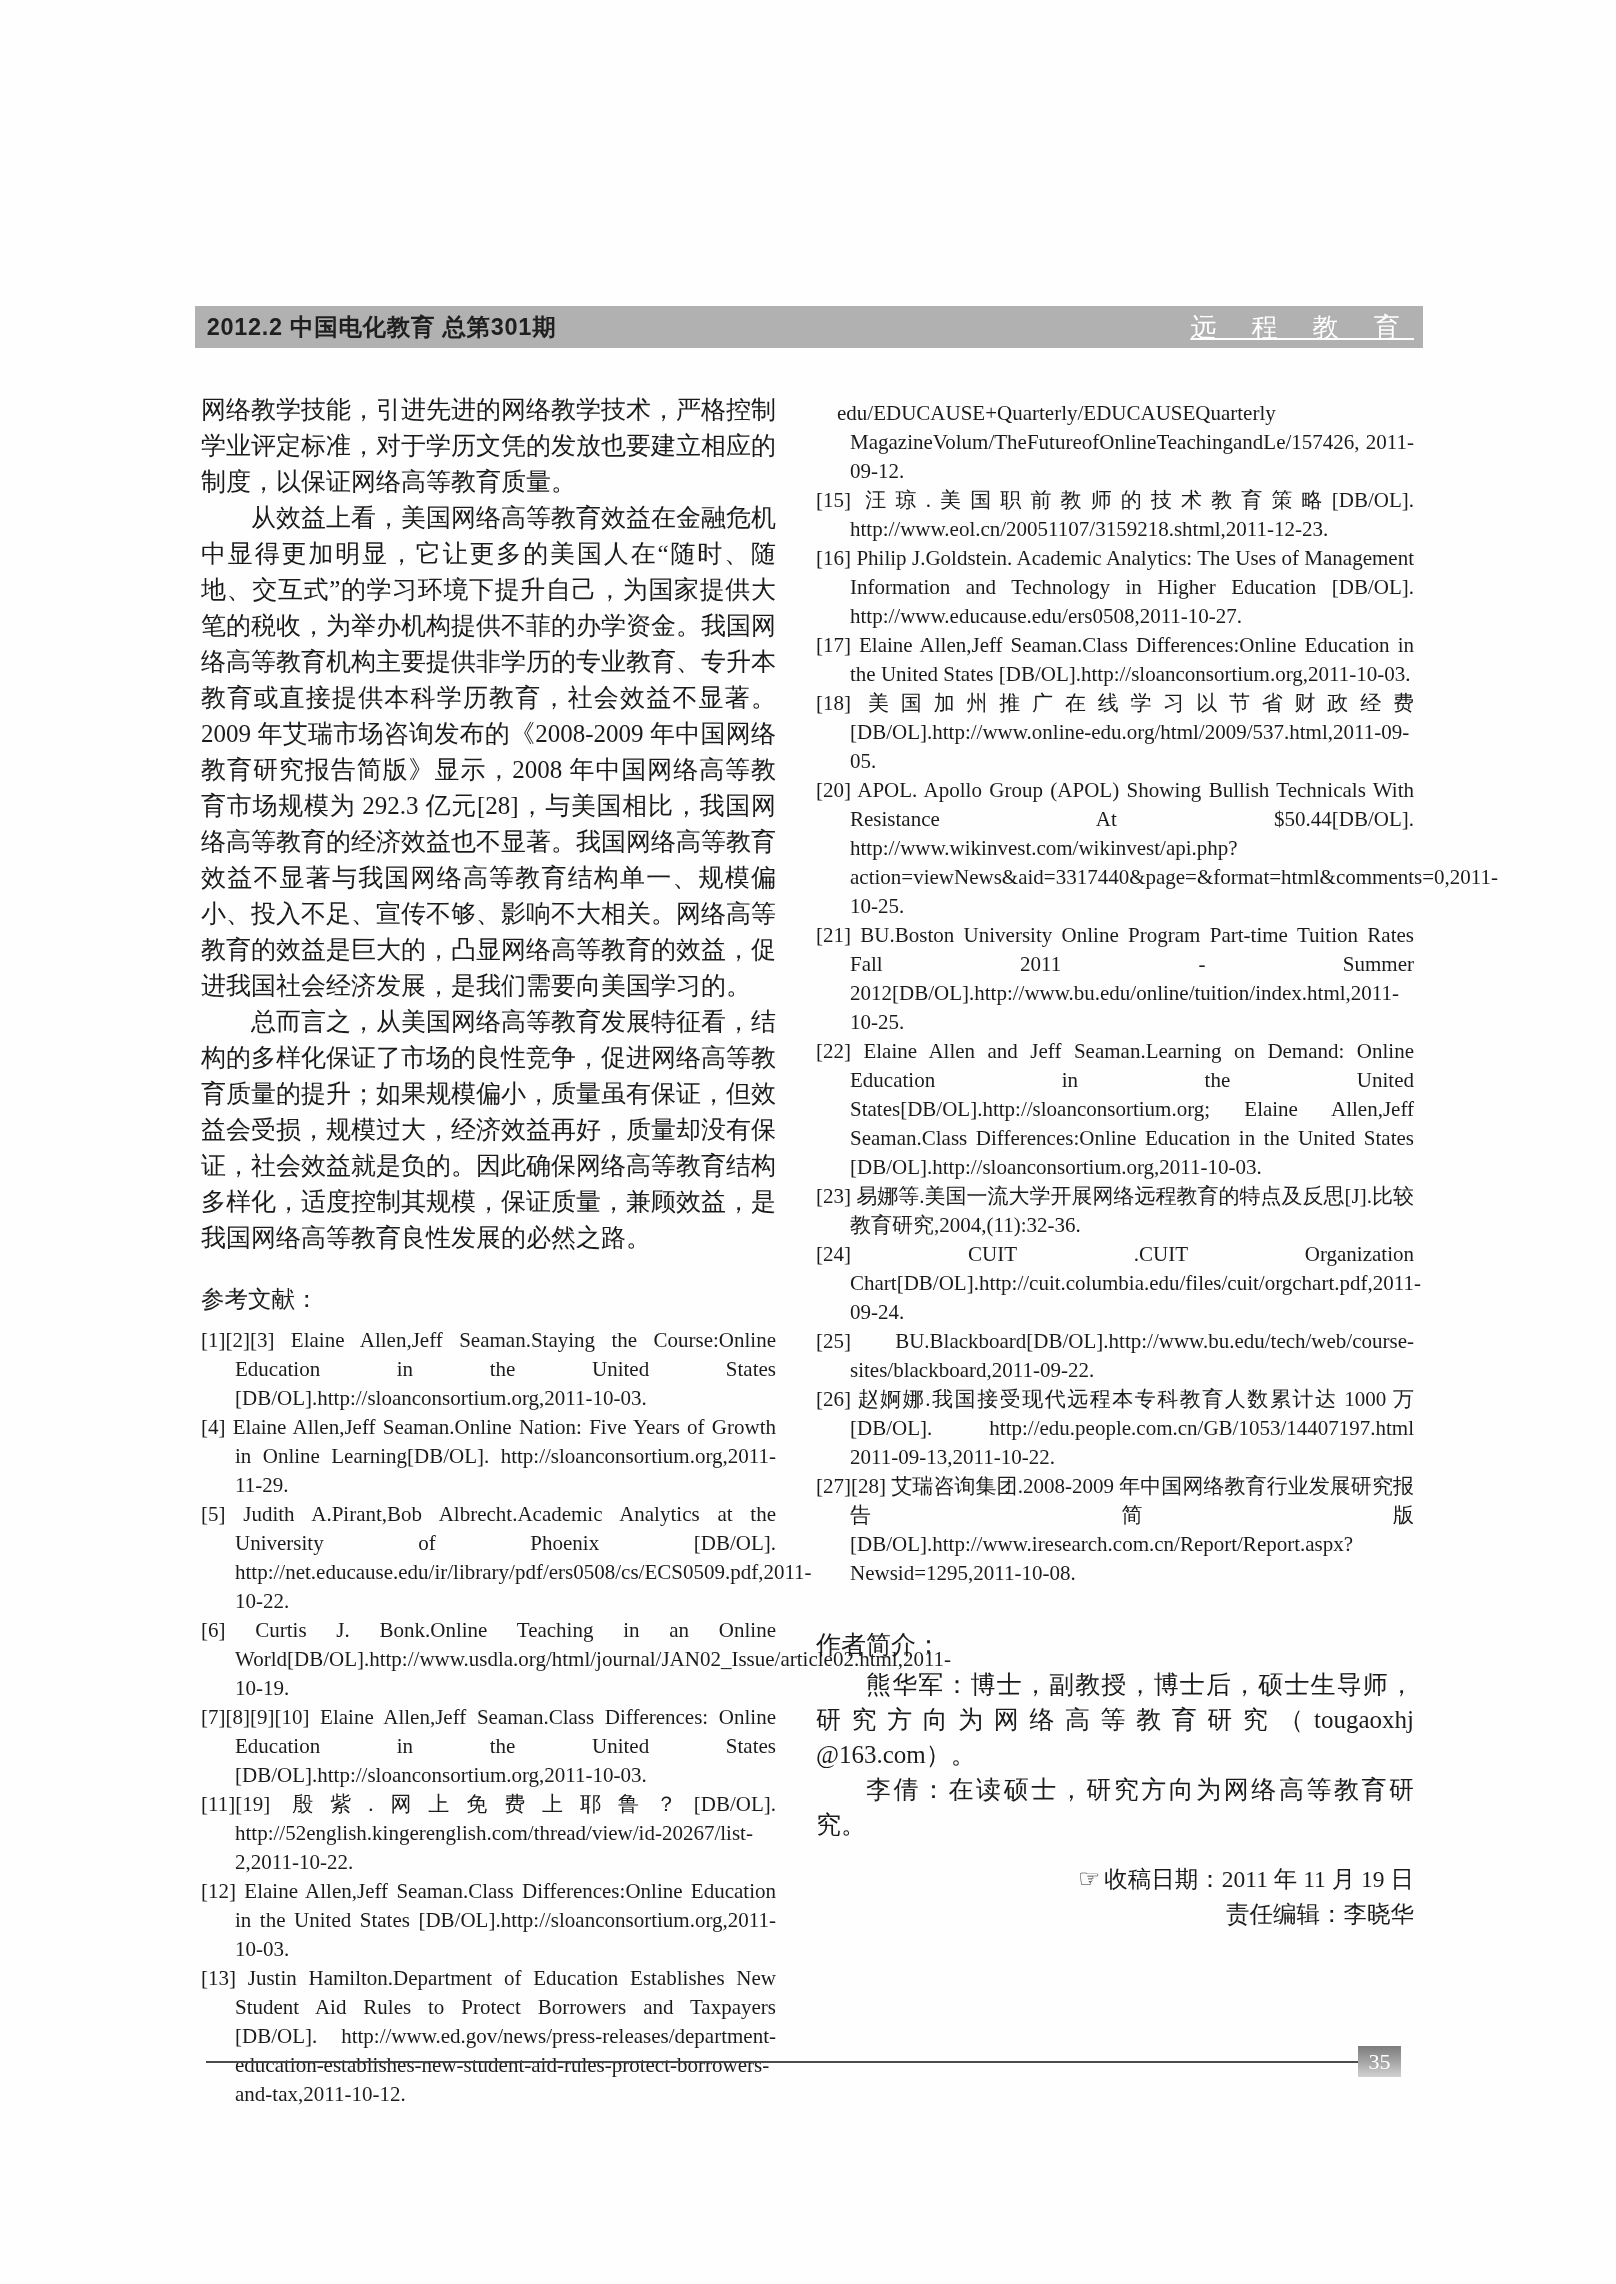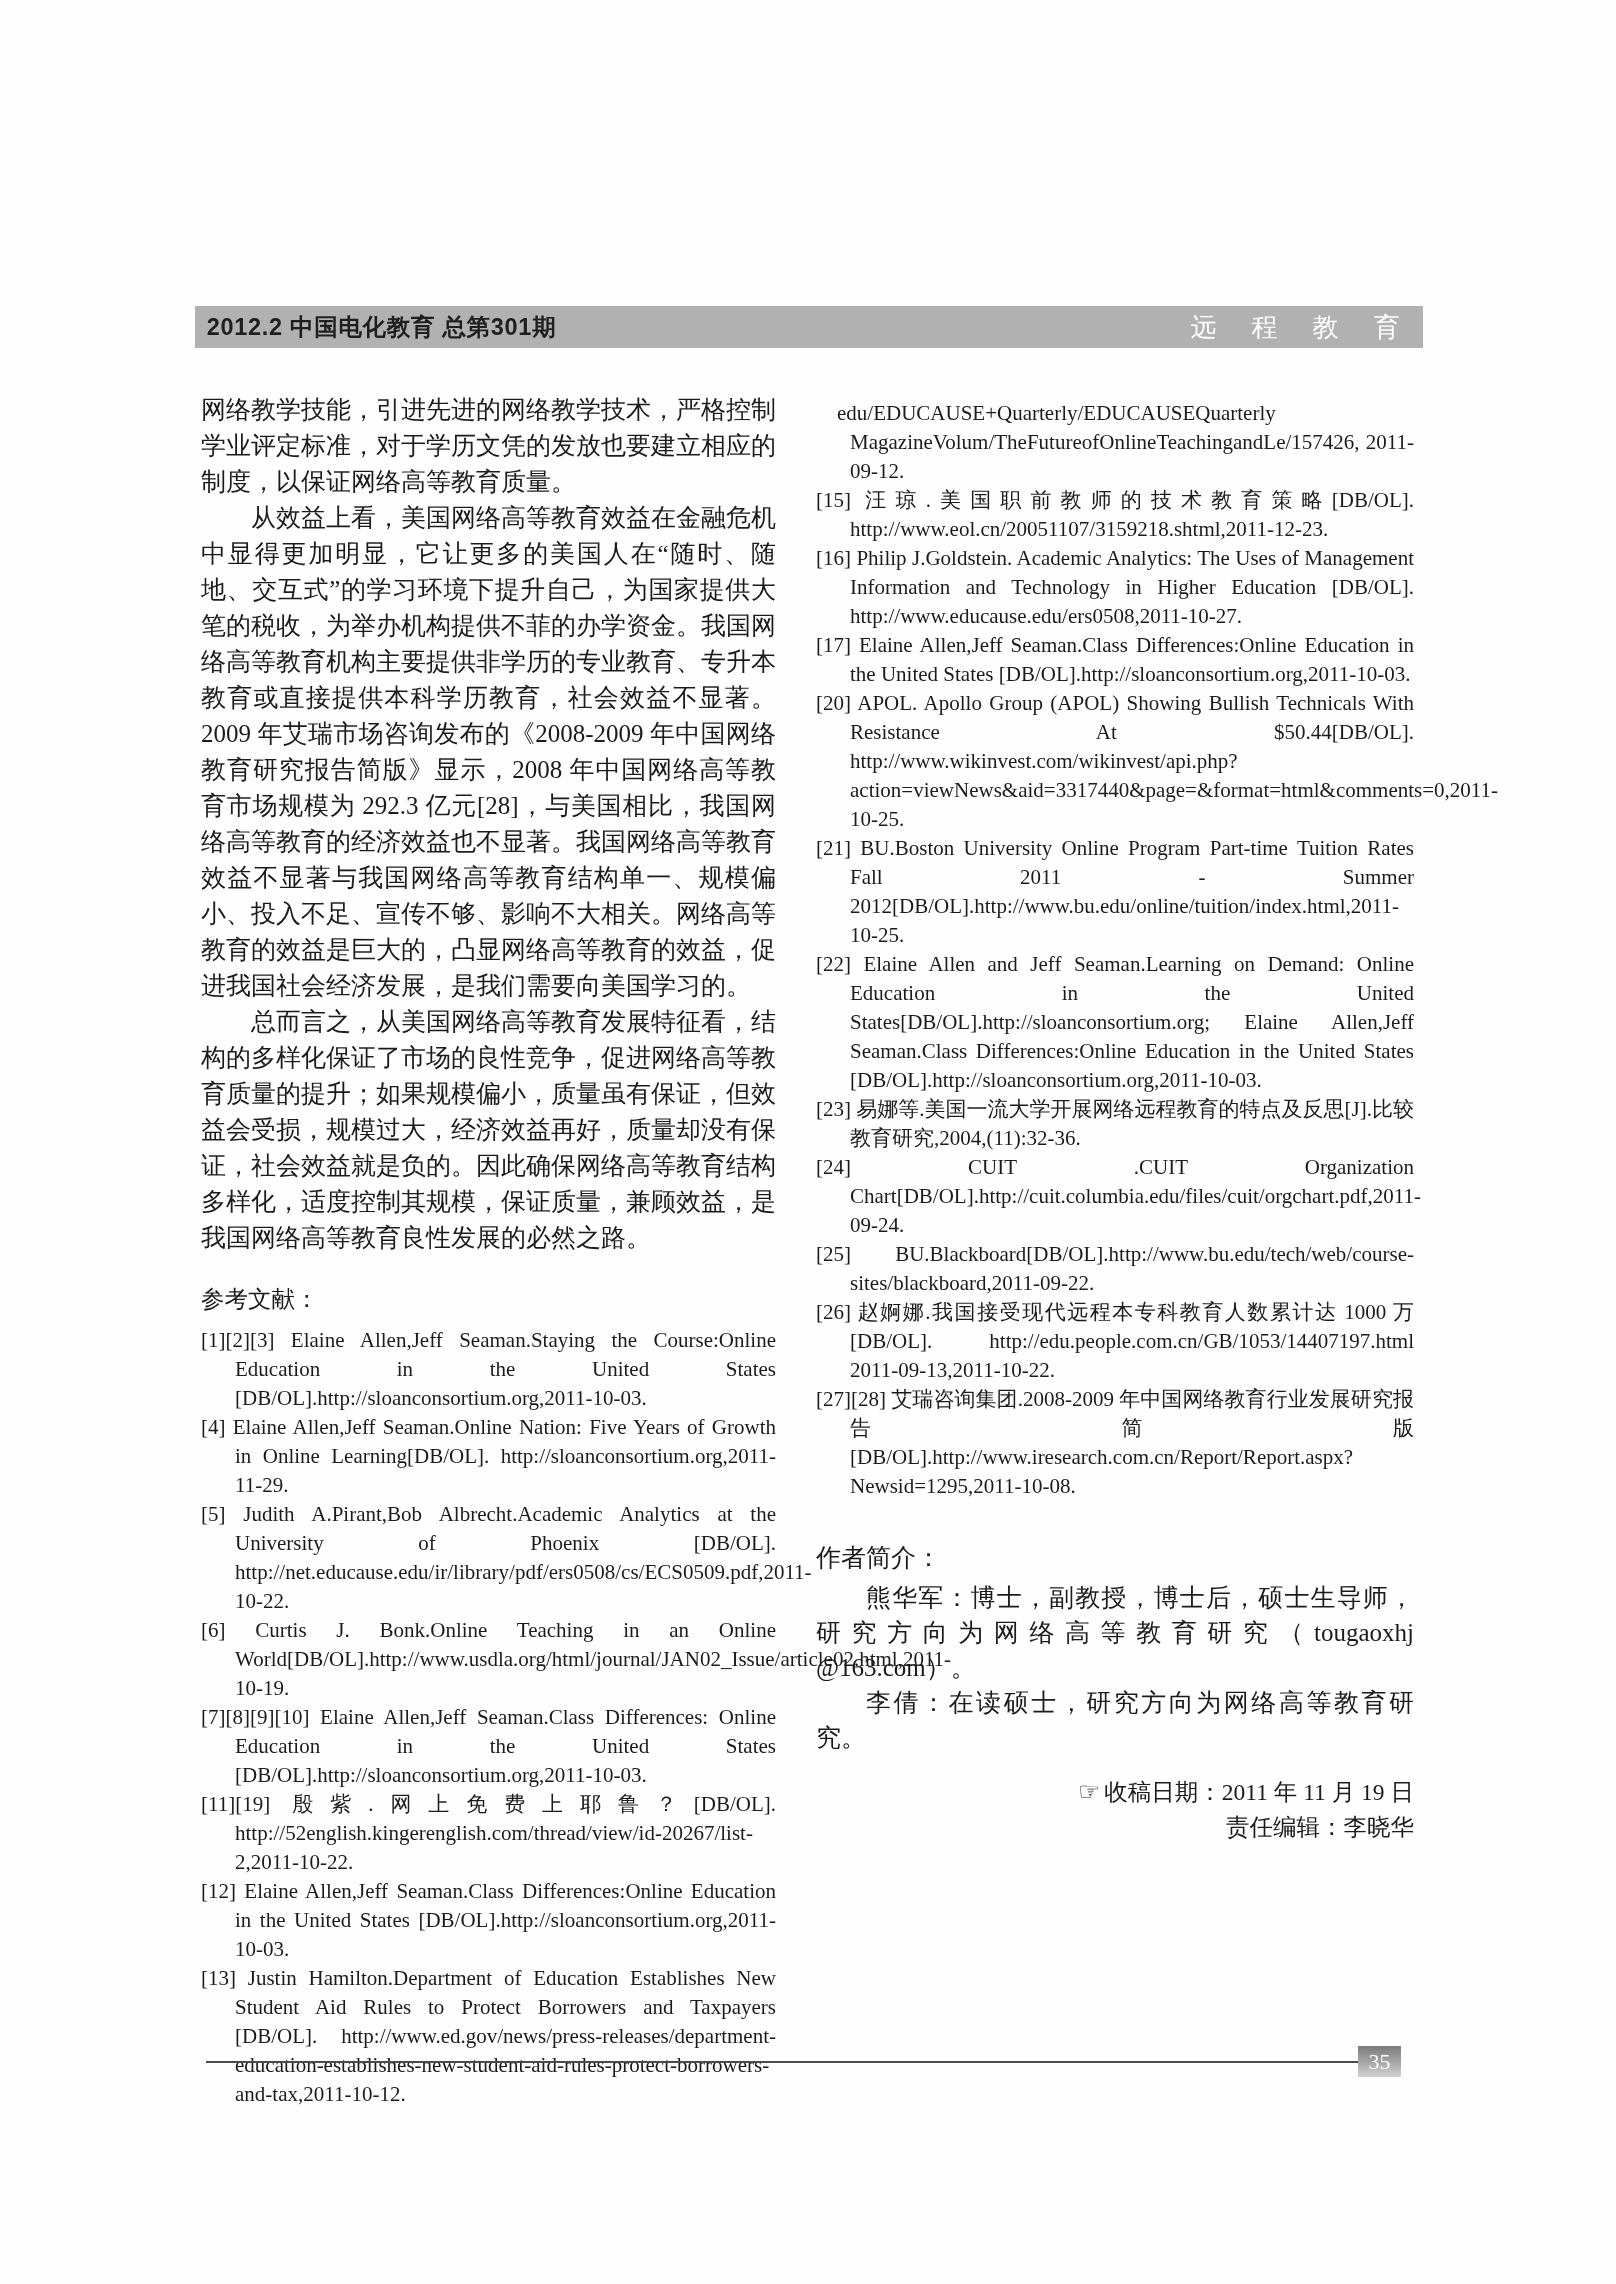--- a/index.html
+++ b/index.html
@@ -21,20 +21,21 @@
     box-sizing:border-box; padding:0 9px 0 11.7px;gap:12px;
   }
   .header-left {
     font-family:"Liberation Sans","DejaVu Sans",sans-serif;
     font-size:23.5px; font-weight:600; color:#1f1f1f; letter-spacing:0.7px;
     white-space:nowrap;
   }
   .header-right {
     font-size:26px; color:#ffffff; letter-spacing:0.55em;
     white-space:nowrap;
+    text-decoration:underline;
   }
 
   
   .col { position:absolute; text-align:justify; }
   .col-left  { left:201px;  top:392px; width:575px; }
   .col-right { left:816px; top:399px; width:598px; }
 
   .body-para { margin:0; font-size:25px; line-height:36px; }
   .body-para + .body-para { text-indent:2em; }
 
@@ -97,20 +98,21 @@
         <p class="ref-item">[13] Justin Hamilton.Department of Education Establishes New Student Aid Rules to Protect Borrowers and Taxpayers [DB/OL]. http://www.ed.gov/news/press-releases/department-education-establishes-new-student-aid-rules-protect-borrowers-and-tax,2011-10-12.</p>
       </div>
   </div>
 
   <div class="col col-right">
     <p class="ref-cont">edu/EDUCAUSE+Quarterly/EDUCAUSEQuarterly MagazineVolum/TheFutureofOnlineTeachingandLe/157426, 2011-09-12.</p>
     <div class="ref-list">
         <p class="ref-item">[15] 汪琼.美国职前教师的技术教育策略[DB/OL]. http://www.eol.cn/20051107/3159218.shtml,2011-12-23.</p>
         <p class="ref-item">[16] Philip J.Goldstein. Academic Analytics: The Uses of Management Information and Technology in Higher Education [DB/OL]. http://www.educause.edu/ers0508,2011-10-27.</p>
         <p class="ref-item">[17] Elaine Allen,Jeff Seaman.Class Differences:Online Education in the United States [DB/OL].http://sloanconsortium.org,2011-10-03.</p>
+        <p class="ref-item">[18] 美国加州推广在线学习以节省财政经费[DB/OL].http://www.online-edu.org/html/2009/537.html,2011-09-05.</p>
         <p class="ref-item">[20] APOL. Apollo Group (APOL) Showing Bullish Technicals With Resistance At $50.44[DB/OL]. http://www.wikinvest.com/wikinvest/api.php?action=viewNews&amp;aid=3317440&amp;page=&amp;format=html&amp;comments=0,2011-10-25.</p>
         <p class="ref-item">[21] BU.Boston University Online Program Part-time Tuition Rates Fall 2011 - Summer 2012[DB/OL].http://www.bu.edu/online/tuition/index.html,2011-10-25.</p>
         <p class="ref-item">[22] Elaine Allen and Jeff Seaman.Learning on Demand: Online Education in the United States[DB/OL].http://sloanconsortium.org; Elaine Allen,Jeff Seaman.Class Differences:Online Education in the United States [DB/OL].http://sloanconsortium.org,2011-10-03.</p>
         <p class="ref-item">[23] 易娜等.美国一流大学开展网络远程教育的特点及反思[J].比较教育研究,2004,(11):32-36.</p>
         <p class="ref-item">[24] CUIT .CUIT Organization Chart[DB/OL].http://cuit.columbia.edu/files/cuit/orgchart.pdf,2011-09-24.</p>
         <p class="ref-item">[25] BU.Blackboard[DB/OL].http://www.bu.edu/tech/web/course-sites/blackboard,2011-09-22.</p>
         <p class="ref-item">[26] 赵婀娜.我国接受现代远程本专科教育人数累计达 1000 万[DB/OL]. http://edu.people.com.cn/GB/1053/14407197.html 2011-09-13,2011-10-22.</p>
         <p class="ref-item">[27][28] 艾瑞咨询集团.2008-2009 年中国网络教育行业发展研究报告简版[DB/OL].http://www.iresearch.com.cn/Report/Report.aspx?Newsid=1295,2011-10-08.</p>
       </div>
     <p class="author-heading">作者简介：</p>

